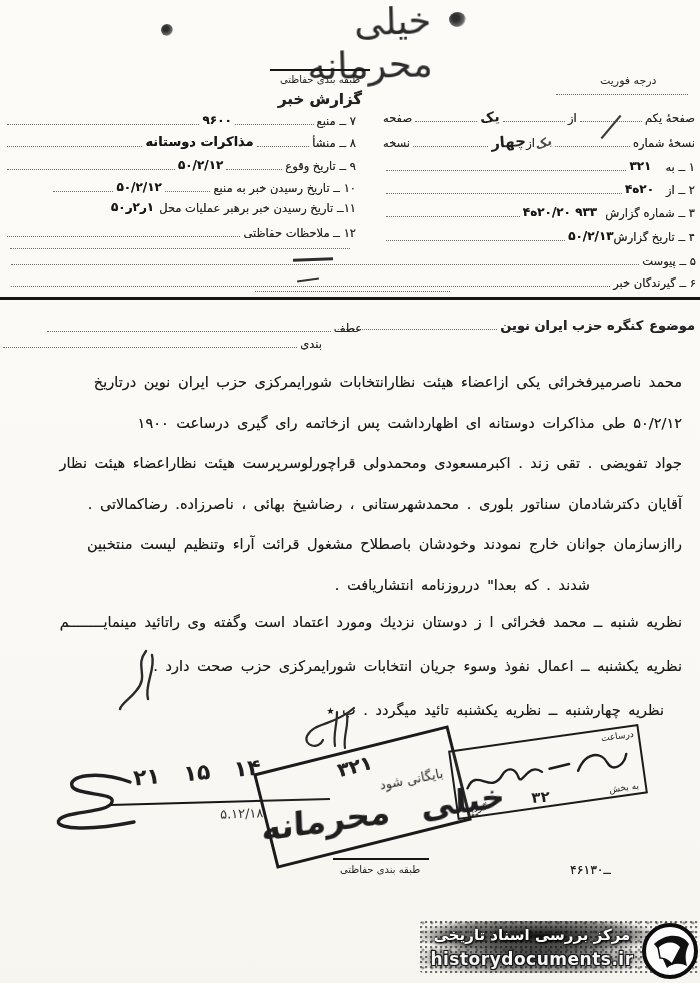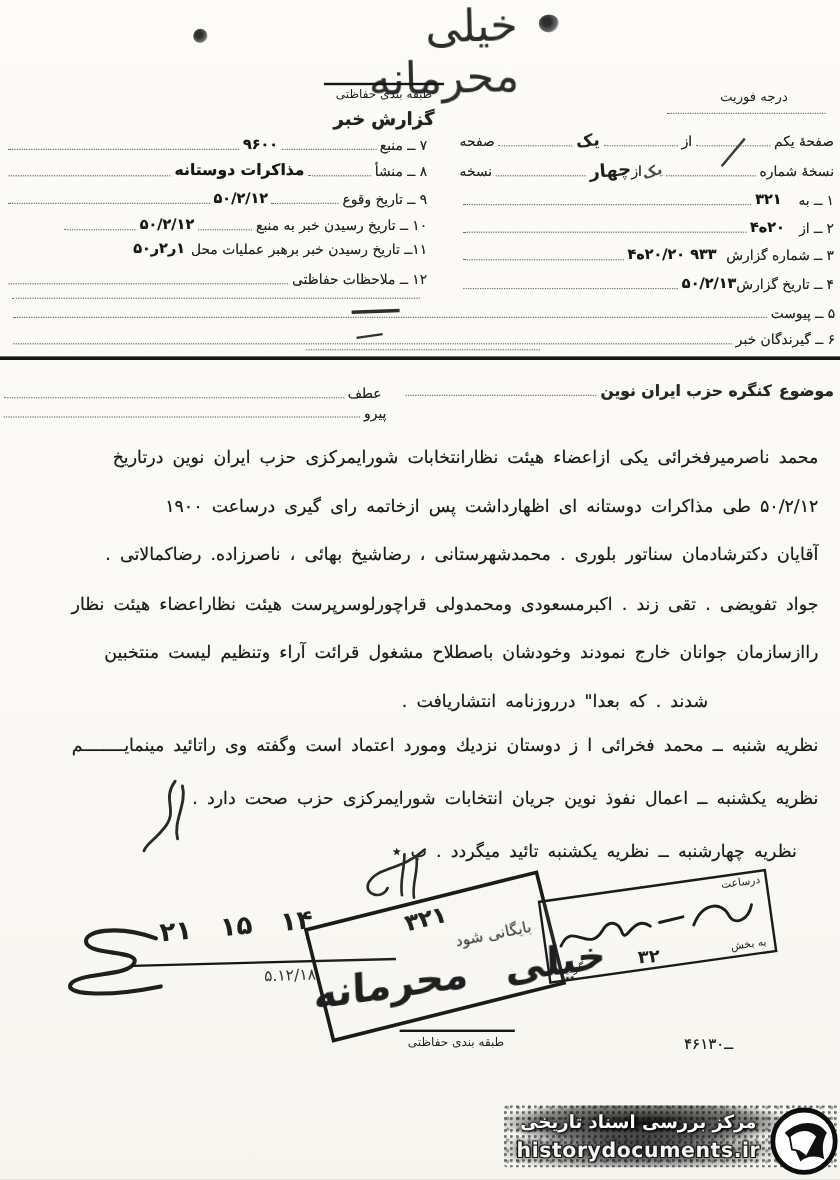--- a/index.html
+++ b/index.html
@@ -139,41 +139,41 @@
   </div>
   <div class="dseg" style="left:10px;top:246px;width:340px;"></div>
 
   <div class="rule" style="left:0;top:297px;width:700px;height:3px;"></div>
 
   <div class="frow" style="left:335px;top:317px;width:360px;">
     <span style="font-size:13px;font-weight:bold;text-shadow:0 0 .6px rgba(0,0,0,.6);">موضوع</span>
     <span style="font-size:13px;font-weight:bold;margin-right:6px;letter-spacing:.5px;text-shadow:0 0 .6px rgba(0,0,0,.6);">کنگره حزب ایران نوین</span>
     <span class="dots"></span>
   </div>
-  <div class="frow" style="left:0;top:319px;width:318px;">
+  <div class="frow" style="left:0;top:319px;width:318px;padding-left:44px;">
     <span class="lbl">عطف</span>
     <span class="dots"></span>
   </div>
   <div class="frow" style="left:0;top:335px;width:322px;">
-    <span class="lbl">پیرو</span>
+    <span class="lbl">بندی</span>
     <span class="dots"></span>
   </div>
 
   <div class="abs" style="left:30px;top:362px;width:652px;">
     <div class="bline">محمد ناصرمیرفخرائی یکی ازاعضاء هیئت نظارانتخابات شورایمرکزی حزب ایران نوین درتاریخ</div>
     <div class="bline">۵۰/۲/۱۲ طی مذاکرات دوستانه ای اظهارداشت پس ازخاتمه رای گیری درساعت ۱۹۰۰</div>
+    <div class="bline">جواد تفویضی . تقی زند . اکبرمسعودی ومحمدولی قراچورلوسرپرست هیئت نظاراعضاء هیئت نظار</div>
     <div class="bline">آقایان دکترشادمان سناتور بلوری . محمدشهرستانی ، رضاشیخ بهائی ، ناصرزاده. رضاکمالاتی .</div>
-    <div class="bline">جواد تفویضی . تقی زند . اکبرمسعودی ومحمدولی قراچورلوسرپرست هیئت نظاراعضاء هیئت نظار</div>
     <div class="bline">راازسازمان جوانان خارج نمودند وخودشان باصطلاح مشغول قرائت آراء وتنظیم لیست منتخبین</div>
     <div class="bline indent">شدند . که بعدا" درروزنامه انتشاریافت .</div>
   </div>
 
   <div class="abs" style="left:30px;top:600px;width:652px;">
     <div class="oline">نظریه شنبه ــ محمد فخرائی ا ز دوستان نزدیك ومورد اعتماد است وگفته وی راتائید مینمایــــــــم</div>
-    <div class="oline">نظریه یکشنبه ــ اعمال نفوذ نوین جریان انتخابات شورایمرکزی حزب صحت دارد .</div>
+    <div class="oline">نظریه یکشنبه ــ اعمال نفوذ وسوء جریان انتخابات شورایمرکزی حزب صحت دارد .</div>
     <div class="oline" style="padding-right:18px;">نظریه چهارشنبه ــ نظریه یکشنبه تائید میگردد . ب ٭</div>
   </div>
 
   <svg class="scrawl" style="left:112px;top:645px;" width="50" height="70" viewBox="0 0 50 70">
     <path d="M34 6 C 22 22, 38 30, 24 46 C 17 55, 10 58, 8 64 M40 10 C 44 24, 32 40, 36 54" fill="none" stroke="#2a2a2a" stroke-width="2.4" stroke-linecap="round"></path>
   </svg>
 
   <svg class="scrawl" style="left:292px;top:698px;" width="70" height="60" viewBox="0 0 70 60">
     <path d="M62 10 C 42 28, 22 24, 15 38 C 11 48, 27 52, 31 42 M45 14 C 45 28, 41 36, 43 48 M55 16 C 57 28, 51 38, 53 50" fill="none" stroke="#2a2a2a" stroke-width="2.2" stroke-linecap="round"></path>
   </svg>

